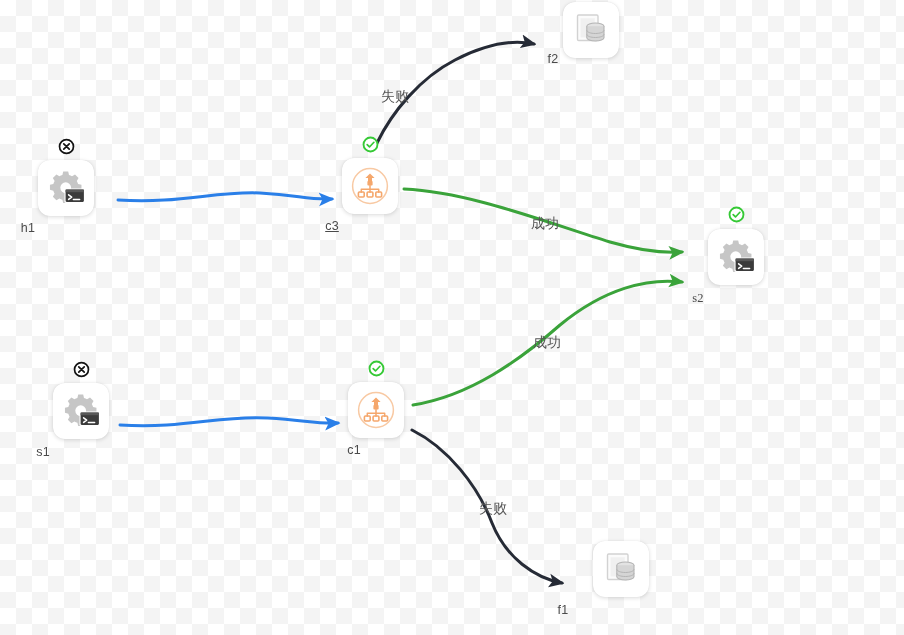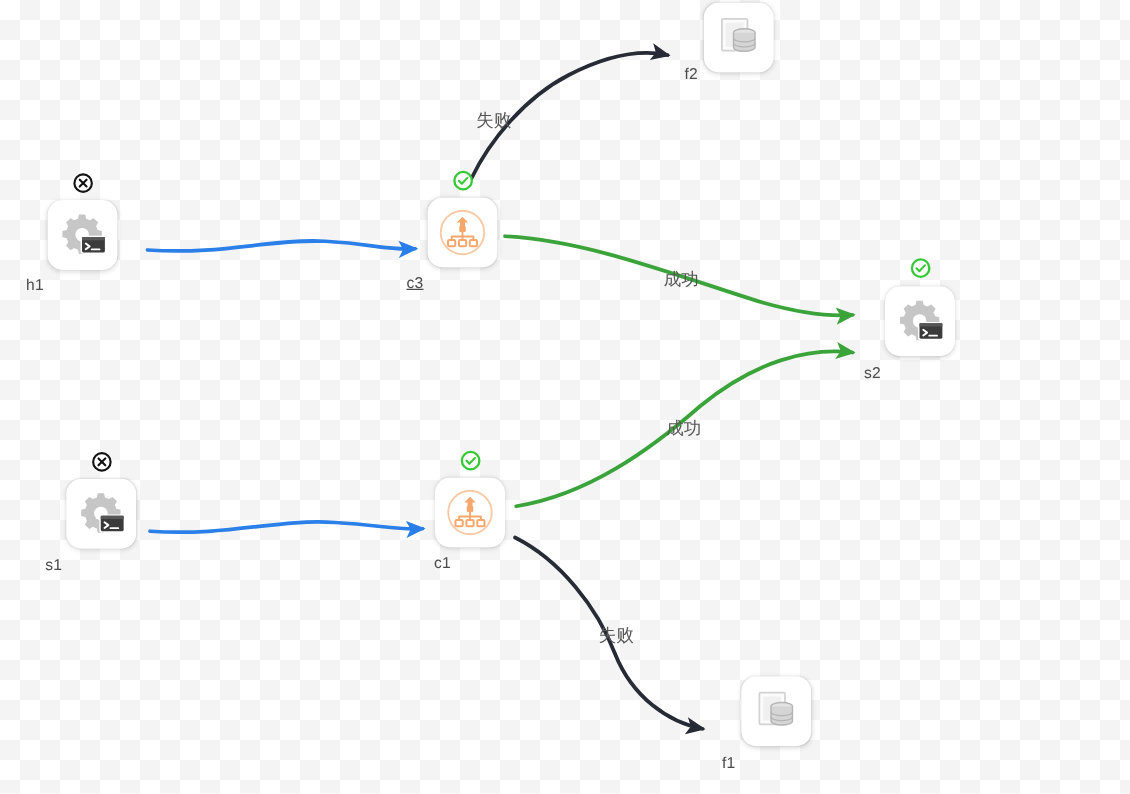--- a/index.html
+++ b/index.html
@@ -165,21 +165,21 @@
     <path d="M22.6 26.8 l3.1 2.3 l-3.1 2.3" fill="none" stroke="#ffffff" stroke-width="1.5" stroke-linecap="round" stroke-linejoin="round"></path>
     <path d="M27.4 31.5 h6.2" stroke="#ffffff" stroke-width="1.5" stroke-linecap="round"></path>
   </svg>
         </span>
       </div>
       <div class="badge" style="left: 728px; top: 206px;">
   <svg viewBox="0 0 20 20" width="17" height="17" xmlns="http://www.w3.org/2000/svg">
     <circle cx="10" cy="10" r="8.2" fill="#ffffff" stroke="#35c935" stroke-width="2.2"></circle>
     <path d="M6.1 10.2 l2.7 2.7 l5.2 -5.5" fill="none" stroke="#35c935" stroke-width="2.0" stroke-linecap="round" stroke-linejoin="round"></path>
   </svg></div>
-      <div class="node-label" style="left: 643px; top: 291px;">s2</div>
+      <div class="node-label" style="left: 643px; top: 291px; font-family: Liberation Serif, serif;">s2</div>
       <div class="node" style="left: 53px; top: 383px;">
         <span>
   <svg class="node-icon" viewBox="0 0 40 40" xmlns="http://www.w3.org/2000/svg">
     <g fill="#c6c6c6">
       <path d="M17.2 3.6h5.0l0.8 3.4a11.6 11.6 0 0 1 3.0 1.25l3.0-1.75 3.55 3.55-1.75 3.0a11.6 11.6 0 0 1 1.25 3.0l3.4 0.8v5.0l-3.4 0.8a11.6 11.6 0 0 1-1.25 3.0l1.75 3.0-3.55 3.55-3.0-1.75a11.6 11.6 0 0 1-3.0 1.25l-0.8 3.4h-5.0l-0.8-3.4a11.6 11.6 0 0 1-3.0-1.25l-3.0 1.75-3.55-3.55 1.75-3.0a11.6 11.6 0 0 1-1.25-3.0l-3.4-0.8v-5.0l3.4-0.8a11.6 11.6 0 0 1 1.25-3.0l-1.75-3.0 3.55-3.55 3.0 1.75a11.6 11.6 0 0 1 3.0-1.25z"></path>
     </g>
     <circle cx="19.7" cy="19.7" r="5.4" fill="#ffffff"></circle>
     <rect x="18.5" y="20.5" width="20.5" height="14.5" rx="1.4" fill="#ffffff"></rect>
     <rect x="19.6" y="21.6" width="18.3" height="12.3" rx="1.1" fill="#3b3b3b"></rect>
     <rect x="19.6" y="21.6" width="18.3" height="2.6" fill="#575757"></rect>
@@ -220,21 +220,21 @@
     <rect x="9.6" y="8.2" width="14.2" height="19.2" fill="#f0f0f0"></rect>
     <g>
       <ellipse cx="24.4" cy="16.2" rx="8.6" ry="3.2" fill="#e3e3e3" stroke="#b4b4b4" stroke-width="1.1"></ellipse>
       <path d="M15.8 16.2 v11.6 c0 1.8 3.85 3.2 8.6 3.2 s8.6-1.4 8.6-3.2 V16.2" fill="#d5d5d5" stroke="#b4b4b4" stroke-width="1.1"></path>
       <path d="M15.8 20.3 c0 1.8 3.85 3.2 8.6 3.2 s8.6-1.4 8.6-3.2" fill="none" stroke="#b4b4b4" stroke-width="1.0"></path>
       <path d="M15.8 24.3 c0 1.8 3.85 3.2 8.6 3.2 s8.6-1.4 8.6-3.2" fill="none" stroke="#b4b4b4" stroke-width="1.0"></path>
     </g>
   </svg>
         </span>
       </div>
-      <div class="node-label" style="left: 528px; top: 603px;">f1</div>
+      <div class="node-label" style="left: 508px; top: 603px;">f1</div>
     </div>
   <div id="edge-labels-root">
       <div class="edge-label" style="left: 381px; top: 88px;">失败</div>
       <div class="edge-label" style="left: 531px; top: 215px;">成功</div>
       <div class="edge-label" style="left: 533px; top: 334px;">成功</div>
       <div class="edge-label" style="left: 479px; top: 500px;">失败</div>
     </div>
 
 </div>
 

